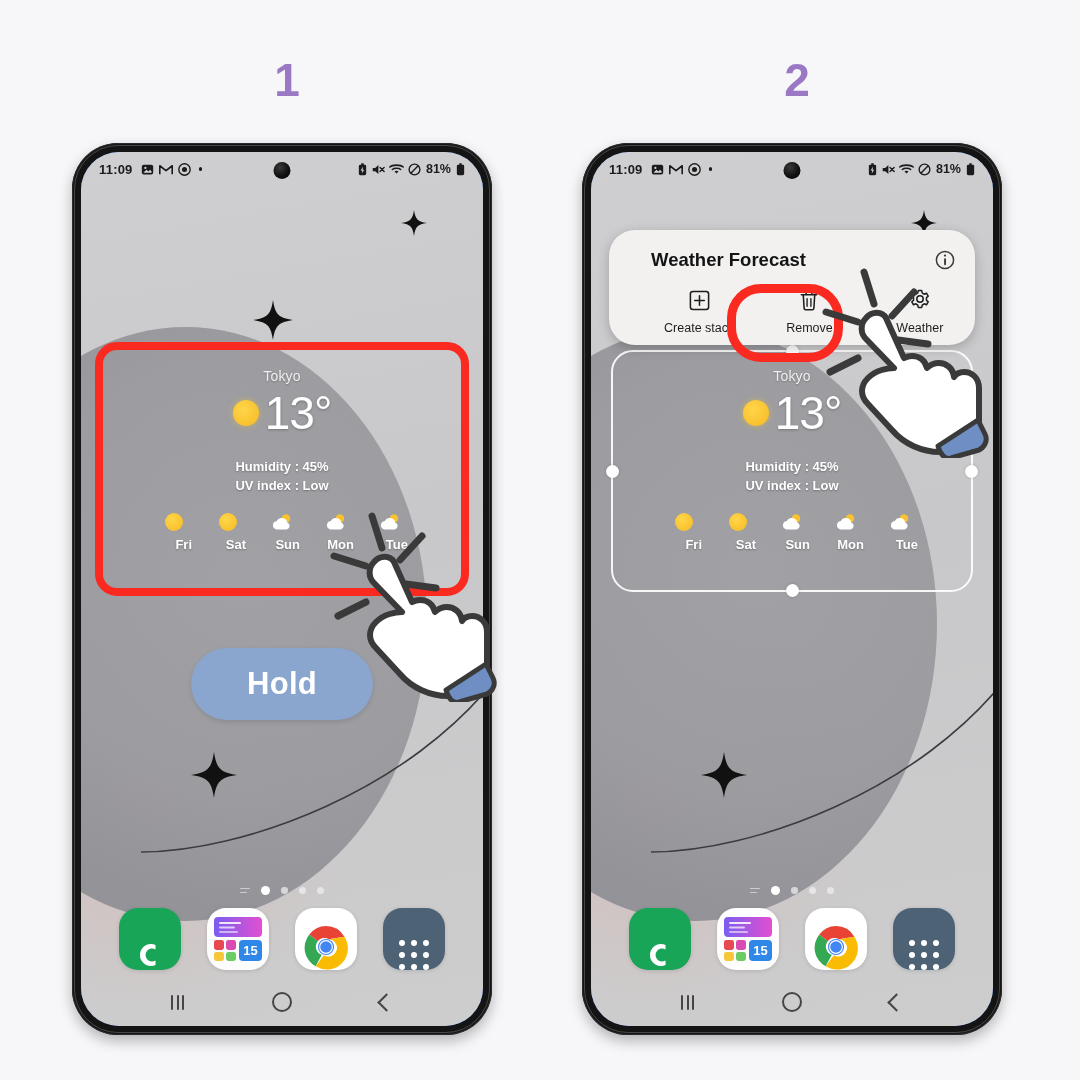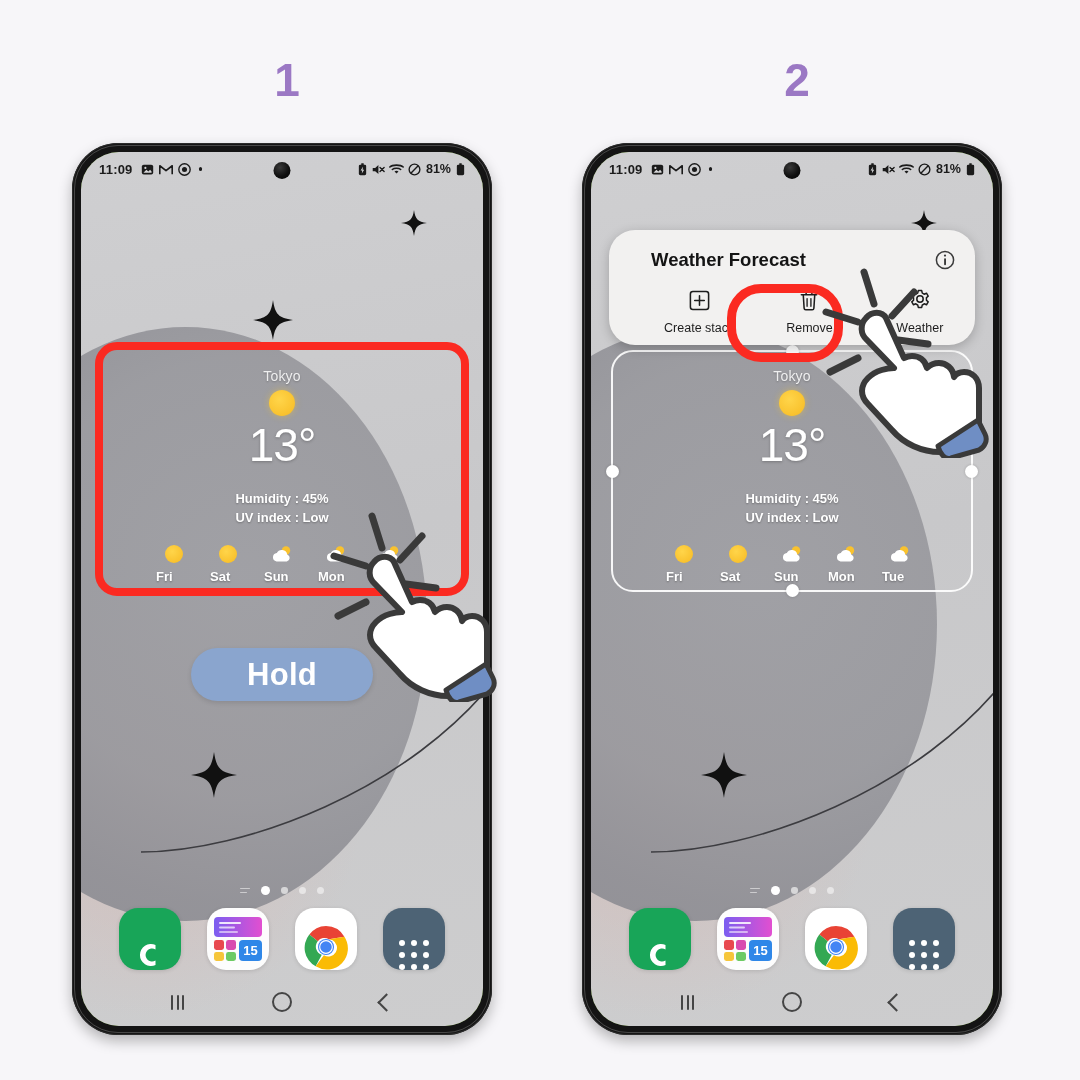--- a/index.html
+++ b/index.html
@@ -34,21 +34,21 @@
     padding:9px;
     box-sizing:border-box;
   }
   #phone-1{left:72px;top:143px;}
   #phone-2{left:582px;top:143px;}
   .phone-inner{
     position:relative;
     width:100%;height:100%;
     border-radius:38px;
     overflow:hidden;
-    background:#4d7c0f;
+    background:#3b82f6;
   }
   
   .phone:before{
     content:"";position:absolute;left:2px;top:2px;right:2px;bottom:2px;
     border-radius:44px;
     border:1.5px solid rgba(255,255,255,.22);
     pointer-events:none;
   }
 
   
@@ -105,21 +105,21 @@
     text-align:center;
     overflow:hidden;
   }
   .w-city{
     font-size:14px;color:rgba(255,255,255,.86);
     margin-top:14px;letter-spacing:.2px;
     text-shadow:0 1px 2px rgba(0,0,0,.25);
   }
   .w-main{
     display:flex;align-items:center;justify-content:center;
-    gap:6px;margin-top:6px;flex-direction:column;
+    gap:6px;margin-top:6px;
   }
   .sun{
     width:26px;height:26px;border-radius:50%;
     background:radial-gradient(circle at 40% 36%,#ffd54a 0%,#f9c22e 70%,#f0b722 100%);
     box-shadow:0 0 7px rgba(250,200,40,.45);
     flex:none;
   }
   .w-temp{
     font-size:46px;font-weight:300;line-height:1;
     text-shadow:0 1px 3px rgba(0,0,0,.25);
@@ -127,21 +127,21 @@
   }
   .w-detail{
     font-size:13px;font-weight:bold;line-height:1.45;
     margin-top:22px;
     text-shadow:0 1px 2px rgba(0,0,0,.3);
   }
   .w-days{
     display:flex;justify-content:center;gap:18px;
     margin-top:16px;
   }
-  .w-day{width:36px;text-align:left;}
+  .w-day{width:36px;text-align:right;}
   .w-day-ico{height:20px;display:flex;align-items:center;justify-content:center;}
   .w-day-lbl{
     font-size:13px;font-weight:bold;margin-top:5px;
     text-shadow:0 1px 2px rgba(0,0,0,.3);
   }
   .sun-sm{
     width:18px;height:18px;border-radius:50%;
     background:radial-gradient(circle at 40% 36%,#ffd54a 0%,#f9c22e 70%,#efb61f 100%);
   }
 
@@ -170,21 +170,21 @@
   }
   .h-top{left:50%;top:-7px;margin-left:-6.5px;}
   .h-bottom{left:50%;bottom:-7px;margin-left:-6.5px;}
   .h-left{top:50%;left:-7px;margin-top:-6.5px;}
   .h-right{top:50%;right:-7px;margin-top:-6.5px;}
 
   
   .hold-pill{
     position:absolute;
     left:110px;top:496px;
-    width:182px;height:53px;
+    width:182px;height:72px;
     border-radius:36px;
     background:#8aa5ce;
     display:flex;align-items:center;justify-content:center;
     color:#fff;font-size:31px;font-weight:bold;
     letter-spacing:.3px;
     box-shadow:0 2px 5px rgba(0,0,0,.12);
   }
 
   
   .popup{

